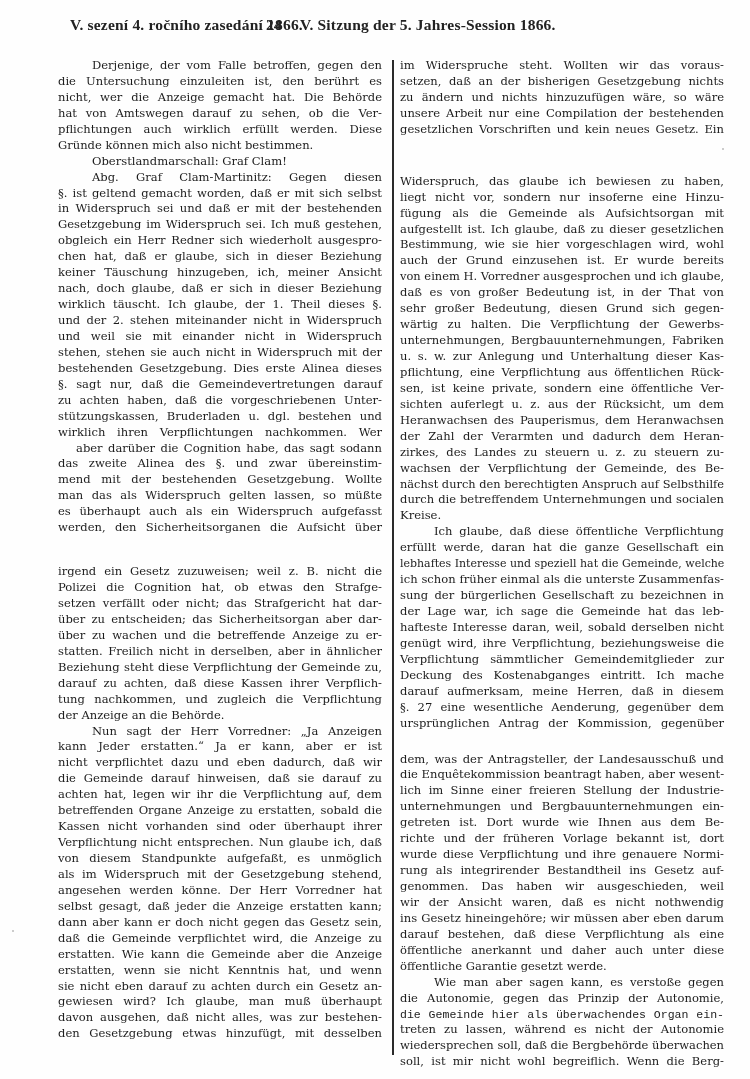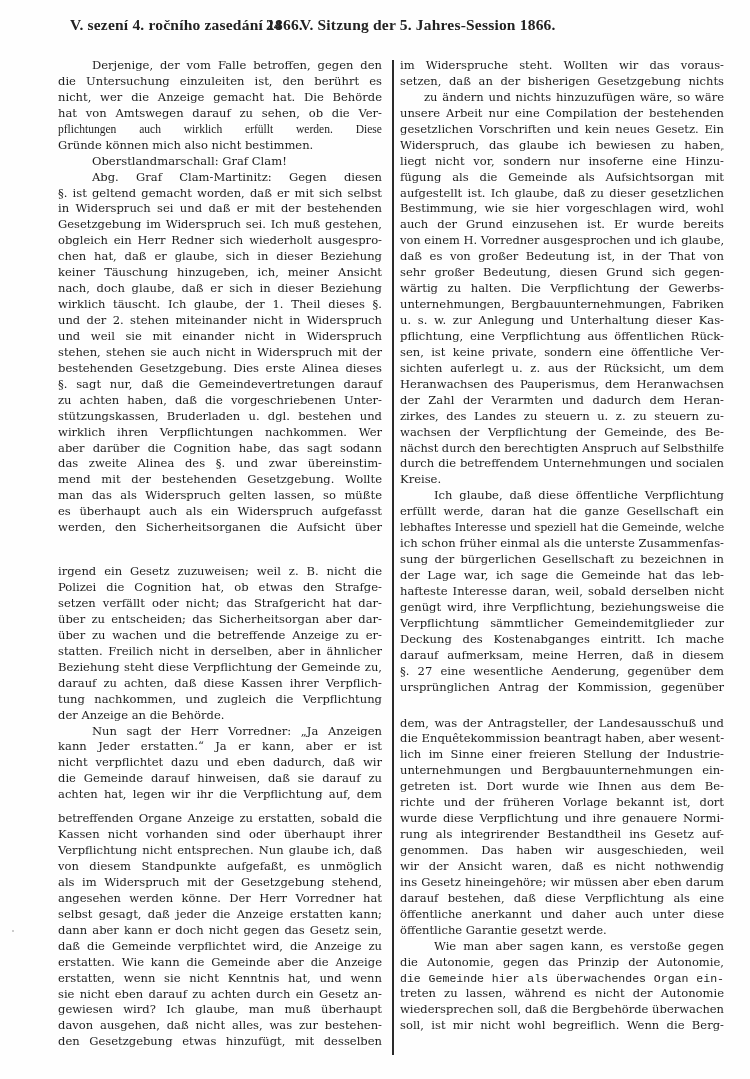--- a/index.html
+++ b/index.html
@@ -39,85 +39,85 @@
     <span class="rh-left">V. sezení 4. ročního zasedání 1866.</span>
     <span class="rh-page">24</span>
     <span class="rh-right">V. Sitzung der 5. Jahres-Session 1866.</span>
   </div>
 
   <div class="col col-left" id="col-left">
       <span class="line indent" style="display: block;">Derjenige, der vom Falle betroffen, gegen den</span>
       <span class="line" style="display: block;">die Untersuchung einzuleiten ist, den berührt es</span>
       <span class="line" style="display: block;">nicht, wer die Anzeige gemacht hat.  Die Behörde</span>
       <span class="line" style="display: block;">hat von Amtswegen darauf zu sehen, ob die Ver-</span>
-      <span class="line" style="display: block; font-family: Liberation Serif, serif;">pflichtungen auch wirklich erfüllt werden.  Diese</span>
+      <span class="line" style="display: block;">pflichtungen auch wirklich erfüllt werden.  Diese</span>
       <span class="line last" style="display: block;">Gründe können mich also nicht bestimmen.</span>
       <span class="line indent last" style="display: block;">Oberstlandmarschall: Graf Clam!</span>
       <span class="line indent" style="display: block;">Abg. Graf Clam-Martinitz: Gegen diesen</span>
       <span class="line" style="display: block;">§. ist geltend gemacht worden, daß er mit sich selbst</span>
       <span class="line" style="display: block;">in Widerspruch sei und daß er mit der bestehenden</span>
       <span class="line" style="display: block;">Gesetzgebung im Widerspruch sei. Ich muß gestehen,</span>
       <span class="line" style="display: block;">obgleich ein Herr Redner sich wiederholt ausgespro-</span>
       <span class="line" style="display: block;">chen hat, daß er glaube, sich in dieser Beziehung</span>
       <span class="line" style="display: block;">keiner Täuschung hinzugeben, ich, meiner Ansicht</span>
       <span class="line" style="display: block;">nach, doch glaube, daß er sich in dieser Beziehung</span>
       <span class="line" style="display: block;">wirklich täuscht. Ich glaube, der 1. Theil dieses §.</span>
       <span class="line" style="display: block;">und der 2. stehen miteinander nicht in Widerspruch</span>
       <span class="line" style="display: block;">und weil sie mit einander nicht in Widerspruch</span>
       <span class="line" style="display: block;">stehen, stehen sie auch nicht in Widerspruch mit der</span>
       <span class="line" style="display: block;">bestehenden Gesetzgebung.  Dies erste Alinea dieses</span>
       <span class="line" style="display: block;">§. sagt nur, daß die Gemeindevertretungen darauf</span>
       <span class="line" style="display: block;">zu achten haben, daß die vorgeschriebenen Unter-</span>
       <span class="line" style="display: block;">stützungskassen, Bruderladen u. dgl. bestehen und</span>
       <span class="line" style="display: block;">wirklich ihren Verpflichtungen nachkommen.  Wer</span>
-      <span class="line" style="display: block;">aber darüber die Cognition habe, das sagt sodann</span>
+      <span class="line" style="display: block; margin-left: 18px;">aber darüber die Cognition habe, das sagt sodann</span>
       <span class="line" style="display: block;">das zweite Alinea des §. und zwar übereinstim-</span>
       <span class="line" style="display: block;">mend mit der bestehenden Gesetzgebung.  Wollte</span>
       <span class="line" style="display: block;">man das als Widerspruch gelten lassen, so müßte</span>
       <span class="line" style="display: block;">es überhaupt auch als ein Widerspruch aufgefasst</span>
       <span class="line" style="display: block;">werden, den Sicherheitsorganen die Aufsicht über</span>
       <span class="line" style="display: block; margin-top: 28px;">irgend ein Gesetz zuzuweisen; weil z. B. nicht die</span>
       <span class="line" style="display: block;">Polizei die Cognition hat, ob etwas den Strafge-</span>
       <span class="line" style="display: block;">setzen verfällt oder nicht; das Strafgericht hat dar-</span>
       <span class="line" style="display: block;">über zu entscheiden; das Sicherheitsorgan aber dar-</span>
       <span class="line" style="display: block;">über zu wachen und die betreffende Anzeige zu er-</span>
       <span class="line" style="display: block;">statten. Freilich nicht in derselben, aber in ähnlicher</span>
       <span class="line" style="display: block;">Beziehung steht diese Verpflichtung der Gemeinde zu,</span>
       <span class="line" style="display: block;">darauf zu achten, daß diese Kassen ihrer Verpflich-</span>
       <span class="line" style="display: block;">tung nachkommen, und zugleich die Verpflichtung</span>
       <span class="line last" style="display: block;">der Anzeige an die Behörde.</span>
       <span class="line indent" style="display: block;">Nun sagt der Herr Vorredner: „Ja Anzeigen</span>
       <span class="line" style="display: block;">kann Jeder erstatten.“  Ja er kann, aber er ist</span>
       <span class="line" style="display: block;">nicht verpflichtet dazu und eben dadurch, daß wir</span>
       <span class="line" style="display: block;">die Gemeinde darauf hinweisen, daß sie darauf zu</span>
       <span class="line" style="display: block;">achten hat, legen wir ihr die Verpflichtung auf, dem</span>
-      <span class="line" style="display: block; margin-top: 8px;">betreffenden Organe Anzeige zu erstatten, sobald die</span>
+      <span class="line" style="display: block;">betreffenden Organe Anzeige zu erstatten, sobald die</span>
       <span class="line" style="display: block;">Kassen nicht vorhanden sind oder überhaupt ihrer</span>
       <span class="line" style="display: block;">Verpflichtung nicht entsprechen. Nun glaube ich, daß</span>
       <span class="line" style="display: block;">von diesem Standpunkte aufgefaßt, es unmöglich</span>
       <span class="line" style="display: block;">als im Widerspruch mit der Gesetzgebung stehend,</span>
       <span class="line" style="display: block;">angesehen werden könne.  Der Herr Vorredner hat</span>
       <span class="line" style="display: block;">selbst gesagt, daß jeder die Anzeige erstatten kann;</span>
       <span class="line" style="display: block;">dann aber kann er doch nicht gegen das Gesetz sein,</span>
       <span class="line" style="display: block;">daß die Gemeinde verpflichtet wird, die Anzeige zu</span>
       <span class="line" style="display: block;">erstatten. Wie kann die Gemeinde aber die Anzeige</span>
       <span class="line" style="display: block;">erstatten, wenn sie nicht Kenntnis hat, und wenn</span>
       <span class="line" style="display: block;">sie nicht eben darauf zu achten durch ein Gesetz an-</span>
       <span class="line" style="display: block;">gewiesen wird? Ich glaube, man muß überhaupt</span>
       <span class="line" style="display: block;">davon ausgehen, daß nicht alles, was zur bestehen-</span>
       <span class="line" style="display: block;">den Gesetzgebung etwas hinzufügt, mit desselben</span>
     </div>
   <div class="divider"></div>
   <div class="col col-right" id="col-right">
       <span class="line" style="display: block;">im Widerspruche steht.  Wollten wir das voraus-</span>
       <span class="line" style="display: block;">setzen, daß an der bisherigen Gesetzgebung nichts</span>
-      <span class="line" style="display: block; margin-left: 24px;">zu ändern und nichts hinzuzufügen wäre, so wäre</span>
+      <span class="line" style="display: block;">zu ändern und nichts hinzuzufügen wäre, so wäre</span>
       <span class="line" style="display: block;">unsere Arbeit nur eine Compilation der bestehenden</span>
       <span class="line" style="display: block;">gesetzlichen Vorschriften und kein neues Gesetz. Ein</span>
-      <span class="line" style="display: block;">Widerspruch, das glaube ich bewiesen zu haben,</span>
+      <span class="line" style="display: block; margin-top: 36px;">Widerspruch, das glaube ich bewiesen zu haben,</span>
       <span class="line" style="display: block;">liegt nicht vor, sondern nur insoferne eine Hinzu-</span>
       <span class="line" style="display: block;">fügung als die Gemeinde als Aufsichtsorgan mit</span>
       <span class="line" style="display: block;">aufgestellt ist. Ich glaube, daß zu dieser gesetzlichen</span>
       <span class="line" style="display: block;">Bestimmung, wie sie hier vorgeschlagen wird, wohl</span>
       <span class="line" style="display: block;">auch der Grund einzusehen ist.  Er wurde bereits</span>
       <span class="line" style="display: block; transform-origin: left top; transform: scaleX(0.991); width: 327px;">von einem H. Vorredner ausgesprochen und ich glaube,</span>
       <span class="line" style="display: block;">daß es von großer Bedeutung ist, in der That von</span>
       <span class="line" style="display: block;">sehr großer Bedeutung, diesen Grund sich gegen-</span>
       <span class="line" style="display: block;">wärtig zu halten. Die Verpflichtung der Gewerbs-</span>
       <span class="line" style="display: block;">unternehmungen, Bergbauunternehmungen, Fabriken</span>

